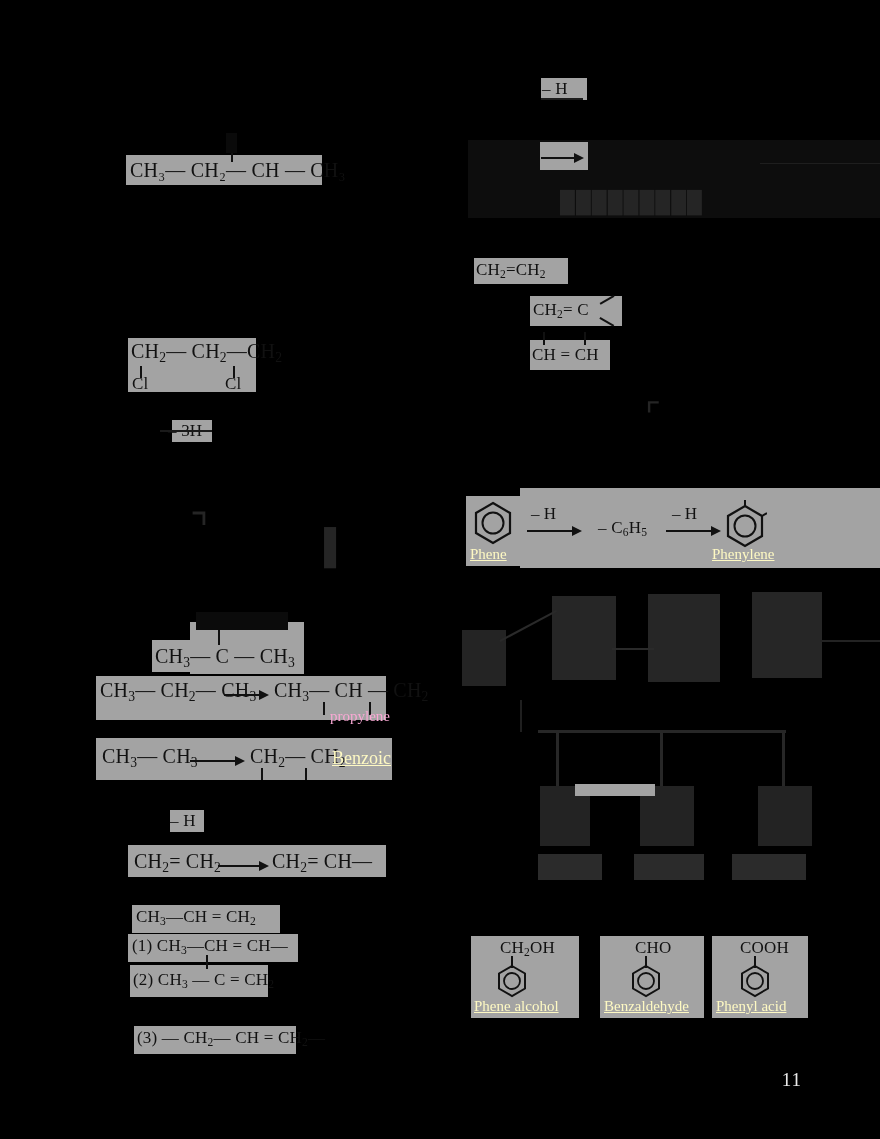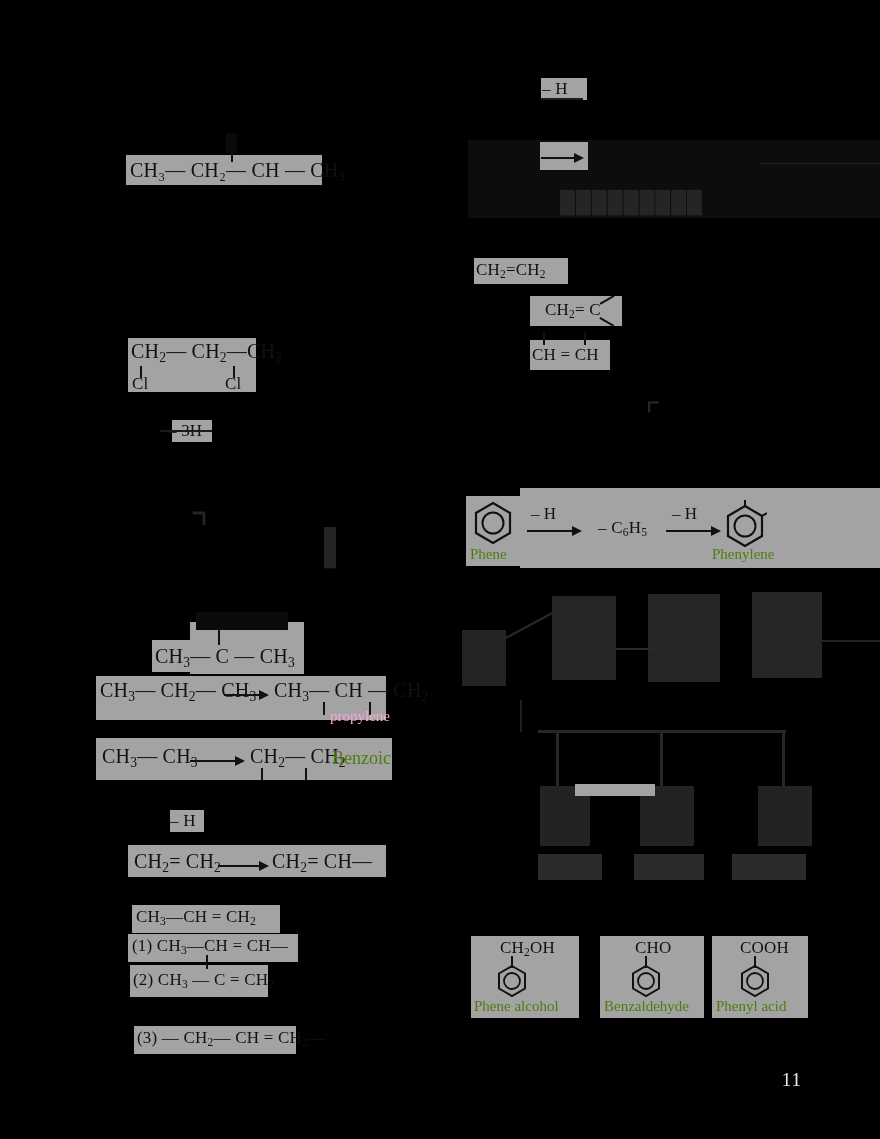--- a/index.html
+++ b/index.html
@@ -20,21 +20,21 @@
   .dark{background:#0d0d0d;color:#232323;}
   .darker{background:#000;color:#1c1c1c;}
 
   
   .formula{
     font-family:"Liberation Serif", serif;
     font-size:20px;letter-spacing:.2px;color:#111;
   }
   .formula sub{font-size:.68em;vertical-align:-.28em;}
   .sm{font-size:17px;}
-  .lbl{font-family:"Liberation Serif", serif;font-size:18px;color:#4d7c0f;}
+  .lbl{font-family:"Liberation Serif", serif;font-size:18px;color:#fef9c3;text-decoration:underline;}
   .lbl-sm{font-size:15px;}
 
   
   .vbond{
     position:absolute;width:1.6px;background:#111;
   }
 
   
   .arrow{position:absolute;display:flex;align-items:center;}
   .arrow .shaft{height:1.6px;background:#111;}
@@ -150,21 +150,21 @@
     <div class="shaft" style="width:34px;"></div>
       <div class="head"></div>
   </div>
   <div style="position:absolute;left:760px;top:163px;width:120px;height:1.4px;background:#1e1e1e;"></div>
   <div class="ghost" style="position:absolute;left:560px;top:190px;font-size:21px;letter-spacing:1px;">█████████</div>
 
   <div class="patch" style="left:474px;top:258px;width:94px;height:26px;"></div>
   <div class="formula sm" style="position:absolute;left:476px;top:260px;">CH<sub>2</sub>=CH<sub>2</sub></div>
 
   <div class="patch" style="left:530px;top:296px;width:92px;height:30px;"></div>
-  <div class="formula sm" style="position:absolute;left:545px;top:300px;">CH<sub>2</sub>= C</div>
+  <div class="formula sm" style="position:absolute;left:533px;top:300px;">CH<sub>2</sub>= C</div>
   <div style="position:absolute;left:600px;top:303px;width:16px;height:1.5px;background:#111;transform:rotate(-30deg);transform-origin:left center;"></div>
   <div style="position:absolute;left:600px;top:317px;width:16px;height:1.5px;background:#111;transform:rotate(30deg);transform-origin:left center;"></div>
 
   <div class="patch" style="left:530px;top:340px;width:80px;height:30px;"></div>
   <div class="formula sm" style="position:absolute;left:532px;top:345px;">CH = CH</div>
   <div class="vbond" style="left:543px;top:332px;height:13px;"></div>
   <div class="vbond" style="left:584px;top:332px;height:13px;"></div>
 
   <div class="ghost" style="position:absolute;left:645px;top:395px;font-size:34px;">⌜</div>
 

